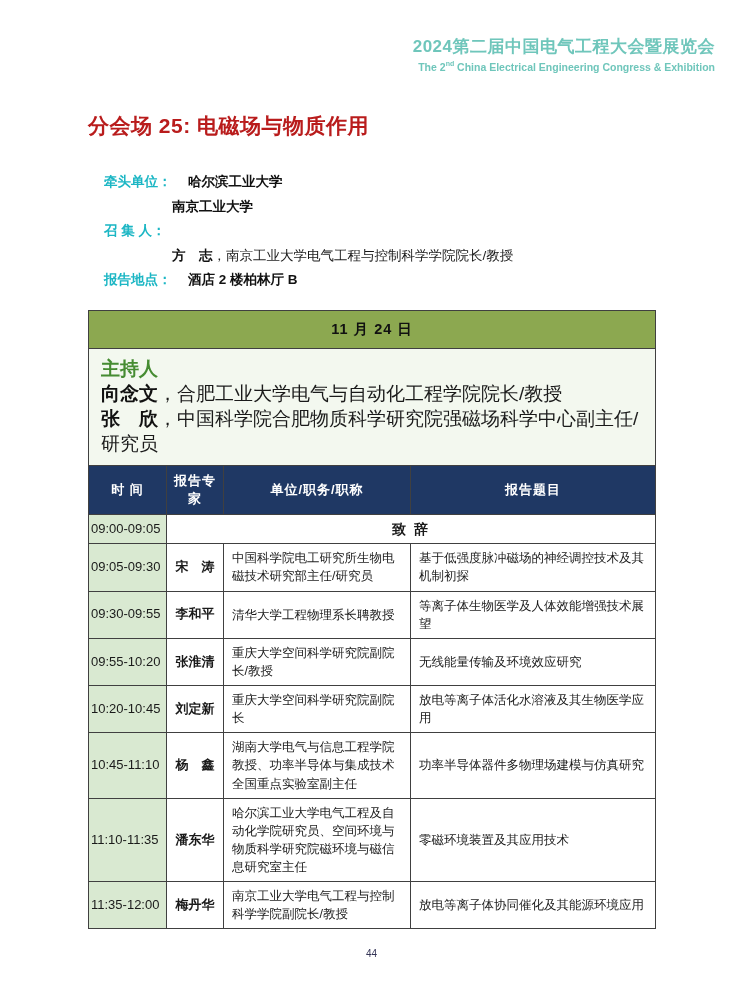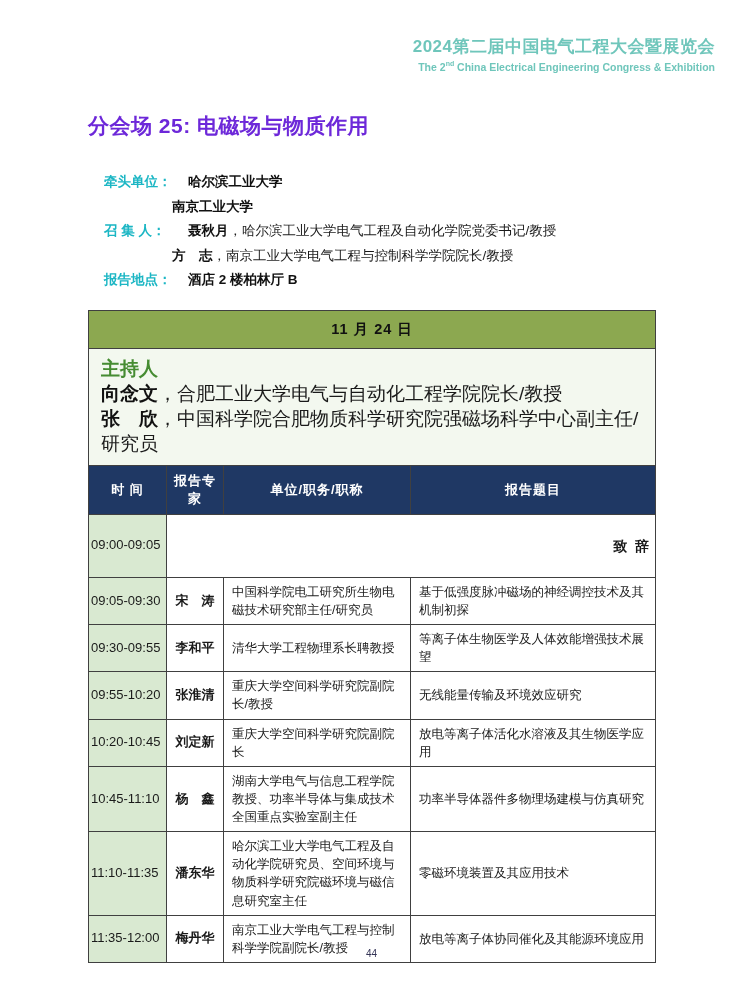--- a/index.html
+++ b/index.html
@@ -24,21 +24,21 @@
     line-height: 1.25;
   }
   .banner-cn { font-size: 17px; font-weight: bold; letter-spacing: 0.5px; }
   .banner-en { font-size: 10.5px; font-weight: bold; margin-top: 3px; }
   .banner-en sup { font-size: 7px; }
   
   .content { padding: 112px 88px 0 88px; }
   .page-title {
     font-size: 21px;
     font-weight: bold;
-    color: #6d28d9;
+    color: #b91c1c;
     letter-spacing: 0.5px;
   }
   
   .info { margin-top: 30px; font-size: 13.5px; line-height: 24.5px; }
   .info-row { display: flex; margin-left: 16px; }
   .info-label {
     color: #1BB6C4;
     font-weight: bold;
     flex: 0 0 84px;
     white-space: nowrap;
@@ -100,25 +100,25 @@
     padding-right: 18px;
   }
   tbody.rows td.speaker-cell {
     text-align: center;
     font-weight: bold;
     font-size: 13px;
     padding-left: 2px;
     padding-right: 2px;
   }
   tbody.rows td.opening-cell {
-    text-align: right;
+    text-align: center;
     font-weight: bold;
     font-size: 14px;
     letter-spacing: 2px;
-    padding: 21px 4px;
+    padding: 4px 4px;
   }
   
   .footer {
     position: absolute;
     left: 0;
     top: 948px;
     width: 100%;
     text-align: center;
     font-size: 10px;
     color: #333355;
@@ -139,21 +139,20 @@
     <div class="page-title">分会场 25: 电磁场与物质作用</div>
 
     <div class="info">
       <div class="info-row">
         <span class="info-label">牵头单位：</span>
         <span class="info-body info-strong">哈尔滨工业大学</span>
       </div>
       <div class="indent info-strong">南京工业大学</div>
       <div class="info-row">
         <span class="info-label">召 集 人：</span>
-        <span class="info-body"><span class="info-strong">聂秋月</span><span>，哈尔滨工业大学电气工程及自动化学院党委书记/教授</span></span>
       </div>
       <div class="indent"><span class="info-strong">方　志</span><span>，南京工业大学电气工程与控制科学学院院长/教授</span></div>
       <div class="info-row">
         <span class="info-label">报告地点：</span>
         <span class="info-body info-strong">酒店 2 楼柏林厅 B</span>
       </div>
     </div>
 
     <table class="schedule">
       <colgroup>

